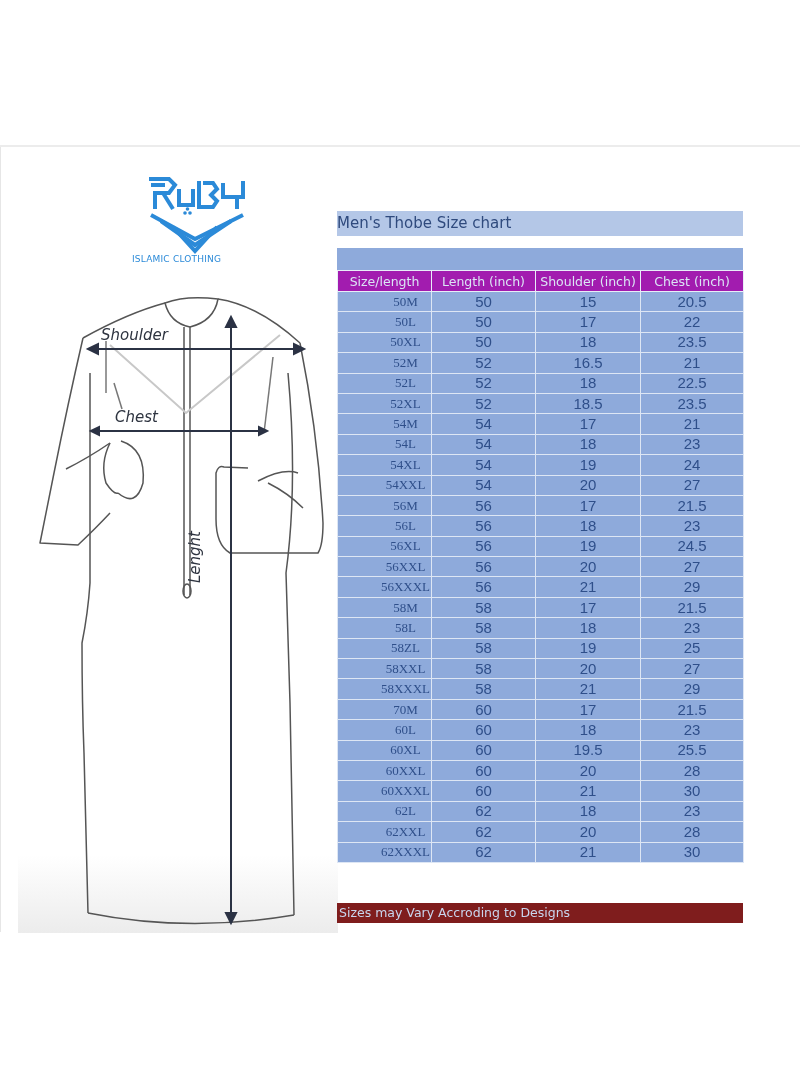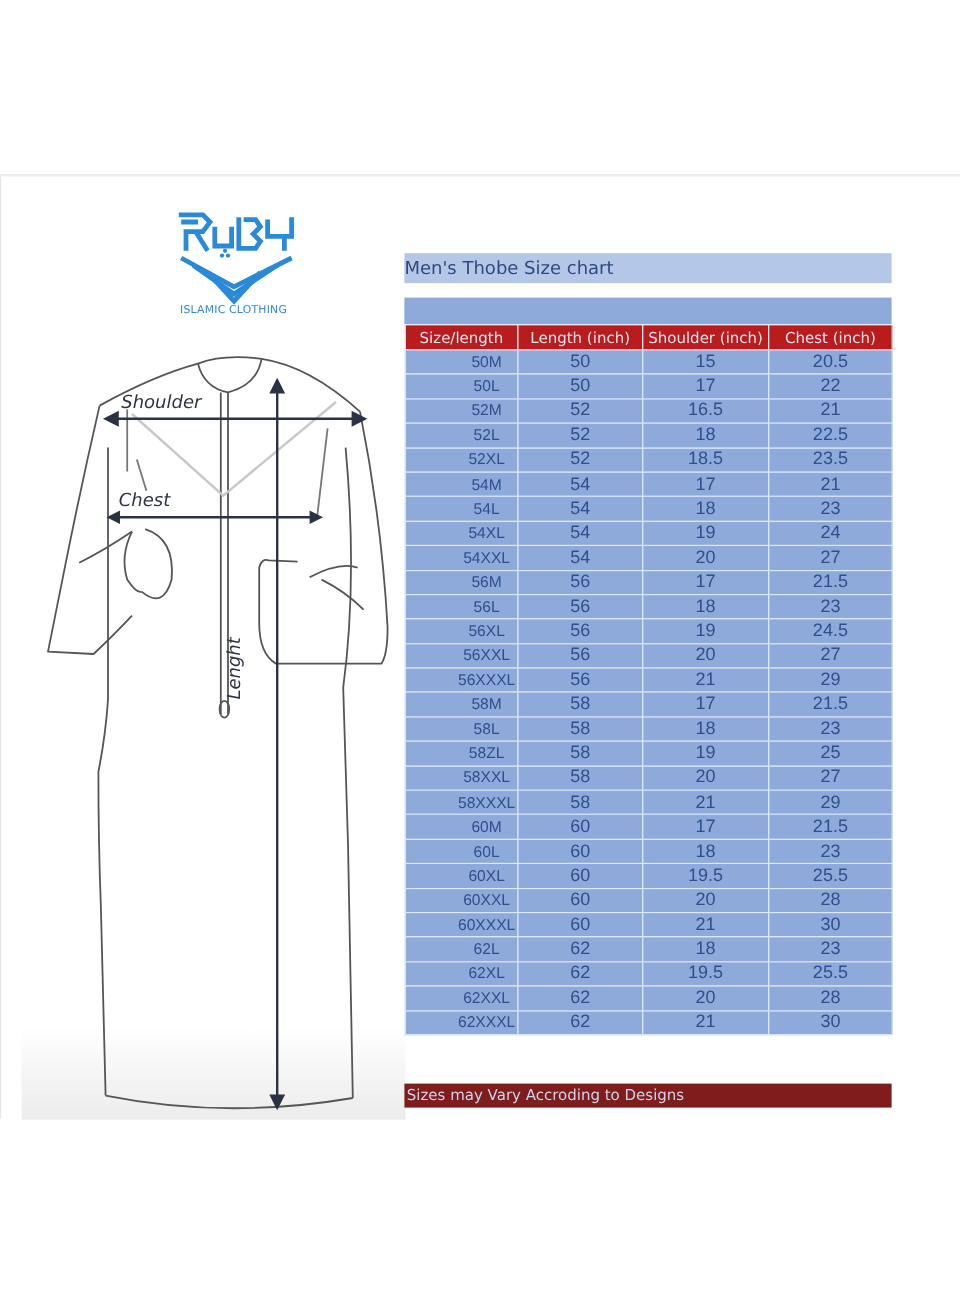--- a/index.html
+++ b/index.html
@@ -1,28 +1,28 @@
 <!DOCTYPE html>
 <html><head>
 <meta charset="utf-8">
 <style>
   html, body { margin:0; padding:0; background:#ffffff; }
   body { width:800px; height:1090px; position:relative; overflow:hidden; font-family:"Liberation Sans", sans-serif; }
   .top-rule { position:absolute; left:0; top:145px; width:800px; height:2px; background:#ececec; }
   .left-rule { position:absolute; left:0; top:147px; width:1px; height:785px; background:#e6e6e6; }
   .logo { position:absolute; left:143px; top:175px; width:110px; height:92px; }
-  .logo-sub { position:absolute; left:150px; top:254px; font-family:"DejaVu Sans", sans-serif; font-size:9px; color:#2b8ad8; letter-spacing:0.2px; }
+  .logo-sub { position:absolute; left:132px; top:254px; font-family:"DejaVu Sans", sans-serif; font-size:9px; color:#2b8ad8; letter-spacing:0.2px; }
   .illustration { position:absolute; left:18px; top:283px; width:320px; height:650px; background:linear-gradient(#ffffff 0%, #ffffff 88%, #ececec 100%);text-align:center; }
   .label { position:absolute; font-family:"DejaVu Sans", sans-serif; font-style:italic; font-size:15px; color:#2e3440; }
   .title-bar { position:absolute; left:337px; top:211px; width:406px; height:25px; background:#b4c7e7; color:#2f4a7d; font-family:"DejaVu Sans", sans-serif; font-size:15px; text-align:left; line-height:25px; }
   .blank-bar { position:absolute; left:337px; top:248px; width:406px; height:22px; background:#8eaadb; }
   table.size { position:absolute; left:337px; top:270px; width:406px; border-collapse:collapse; table-layout:fixed; }
-  table.size th { background:#b91c1c; color:#dbe5f5; font-family:"DejaVu Sans", sans-serif; font-weight:normal; font-size:12.5px; height:20px; padding:0; border:1px solid #e8eef8; white-space:nowrap; }
+  table.size th { background:#a21caf; color:#dbe5f5; font-family:"DejaVu Sans", sans-serif; font-weight:normal; font-size:12.5px; height:20px; padding:0; border:1px solid #e8eef8; white-space:nowrap; }
   table.size td { background:#8eaadb; color:#2f4f8a; font-size:15px; height:19.4px; padding:0; text-align:center; border:1px solid #dde6f4; line-height:18px; }
-  table.size td.c0 { font-family:Liberation Sans, sans-serif; font-size:13px;padding-left:42px; }
+  table.size td.c0 { font-family:Liberation Serif, serif; font-size:13px;padding-left:42px; }
   .footer-bar { position:absolute; left:337px; top:903px; width:406px; height:20px; background:#7f1d1d; color:#c9d6ee; font-family:"DejaVu Sans", sans-serif; font-size:12.5px; line-height:20px; padding-left:2px; box-sizing:border-box; }
 </style>
 </head>
 <body>
 
 <div class="top-rule"></div>
 <div class="left-rule"></div>
 
 <div class="logo">
   <svg width="110" height="80" viewBox="0 0 110 80">
@@ -92,21 +92,21 @@
       <polygon points="286,66 276,61 276,71"></polygon>
       <line x1="76" y1="148" x2="246" y2="148"></line>
       <polygon points="73,148 81,144 81,152"></polygon>
       <polygon points="249,148 241,144 241,152"></polygon>
       <line x1="213" y1="42" x2="213" y2="630"></line>
       <polygon points="213,34 208,44 218,44"></polygon>
       <polygon points="213,640 208,630 218,630"></polygon>
     </g>
   </svg>
   <div class="label" style="left:83px;top:43px;">Shoulder</div>
-  <div class="label" style="left:81px;top:125px;">Chest</div>
+  <div class="label" style="left:97px;top:125px;">Chest</div>
   <div class="label" style="left:168px;top:300px;transform:rotate(-90deg);transform-origin:left top;">Lenght</div>
 </div>
 
 <div class="title-bar">Men's Thobe Size chart</div>
 <div class="blank-bar"></div>
 
 <table class="size">
   <colgroup>
     <col style="width:94px">
       <col style="width:104px">
@@ -128,20 +128,26 @@
         <td class="c2">15</td>
         <td class="c3">20.5</td>
       </tr>
       <tr>
         <td class="c0">50L</td>
         <td class="c1">50</td>
         <td class="c2">17</td>
         <td class="c3">22</td>
       </tr>
       <tr>
+        <td class="c0">50XL</td>
+        <td class="c1">50</td>
+        <td class="c2">18</td>
+        <td class="c3">23.5</td>
+      </tr>
+      <tr>
         <td class="c0">52M</td>
         <td class="c1">52</td>
         <td class="c2">16.5</td>
         <td class="c3">21</td>
       </tr>
       <tr>
         <td class="c0">52L</td>
         <td class="c1">52</td>
         <td class="c2">18</td>
         <td class="c3">22.5</td>
@@ -230,21 +236,21 @@
         <td class="c2">20</td>
         <td class="c3">27</td>
       </tr>
       <tr>
         <td class="c0">58XXXL</td>
         <td class="c1">58</td>
         <td class="c2">21</td>
         <td class="c3">29</td>
       </tr>
       <tr>
-        <td class="c0">60M</td>
+        <td class="c0">70M</td>
         <td class="c1">60</td>
         <td class="c2">17</td>
         <td class="c3">21.5</td>
       </tr>
       <tr>
         <td class="c0">60L</td>
         <td class="c1">60</td>
         <td class="c2">18</td>
         <td class="c3">23</td>
       </tr>
@@ -266,26 +272,20 @@
         <td class="c2">21</td>
         <td class="c3">30</td>
       </tr>
       <tr>
         <td class="c0">62L</td>
         <td class="c1">62</td>
         <td class="c2">18</td>
         <td class="c3">23</td>
       </tr>
       <tr>
-        <td class="c0">62XL</td>
-        <td class="c1">62</td>
-        <td class="c2">19.5</td>
-        <td class="c3">25.5</td>
-      </tr>
-      <tr>
         <td class="c0">62XXL</td>
         <td class="c1">62</td>
         <td class="c2">20</td>
         <td class="c3">28</td>
       </tr>
       <tr>
         <td class="c0">62XXXL</td>
         <td class="c1">62</td>
         <td class="c2">21</td>
         <td class="c3">30</td>

